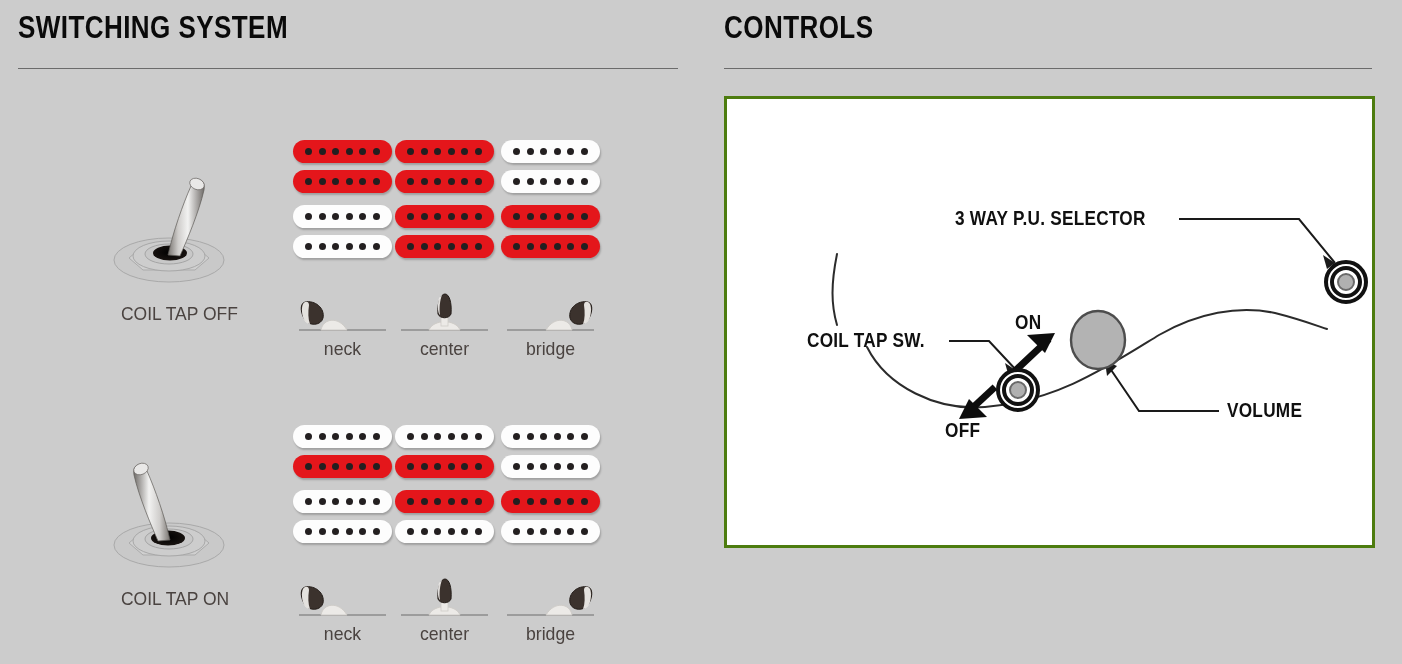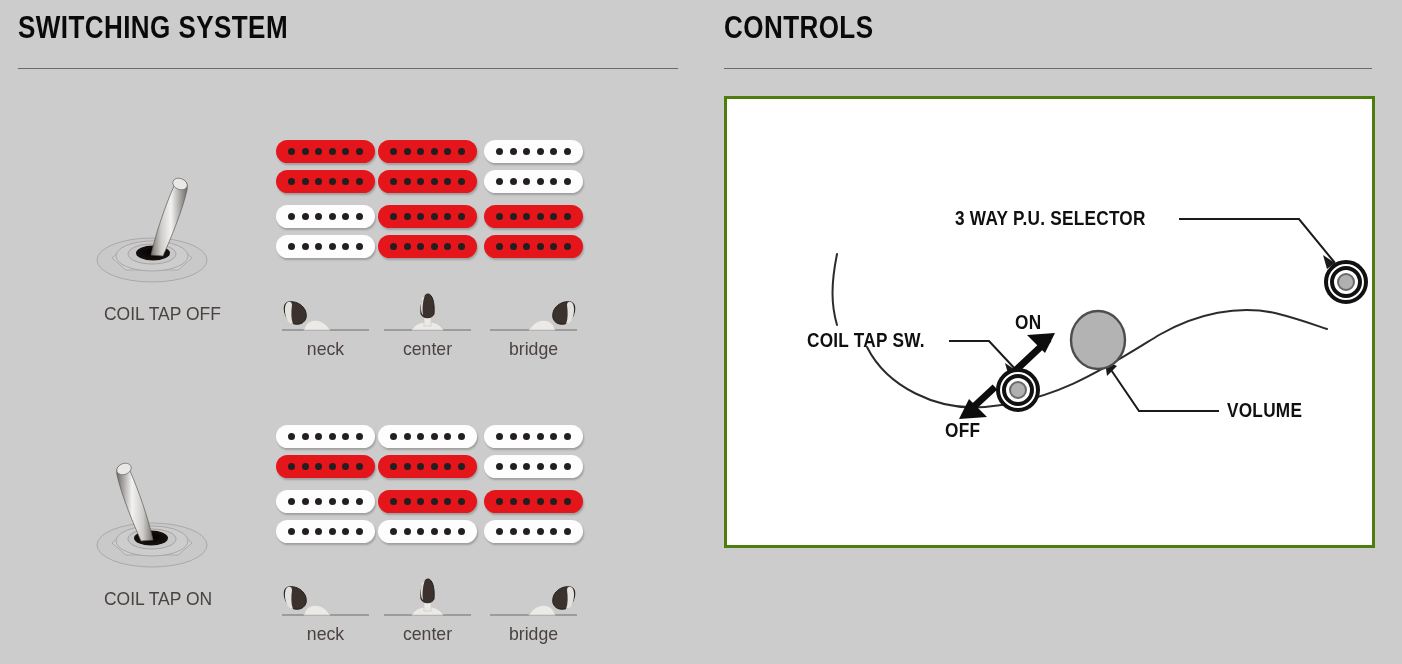--- a/index.html
+++ b/index.html
@@ -4,21 +4,21 @@
 <style>
   html,body{margin:0;padding:0;}
   body{
     width:1402px;height:664px;
     background:#cccccc;
     font-family:"Liberation Sans", sans-serif;
     overflow:hidden;
     position:relative;
   }
   .panel{position:absolute;top:0;}
-  #left-panel{left:0;width:700px;height:664px;}
+  #left-panel{left:0;width:700px;height:664px;padding-left:17px;}
   #right-panel{left:700px;width:702px;height:600px;text-decoration:underline;}
 
   .section-title{
     position:absolute;
     font-family:"Liberation Sans", sans-serif;
     font-weight:bold;
     font-size:31px;
     letter-spacing:0.5px;
     color:#0a0a0a;
     transform:scaleX(0.84);

